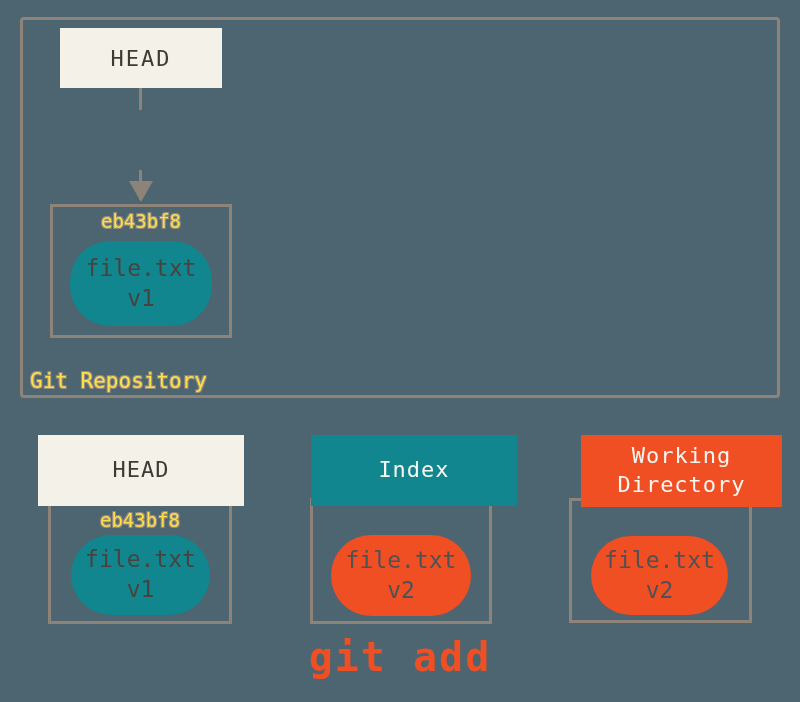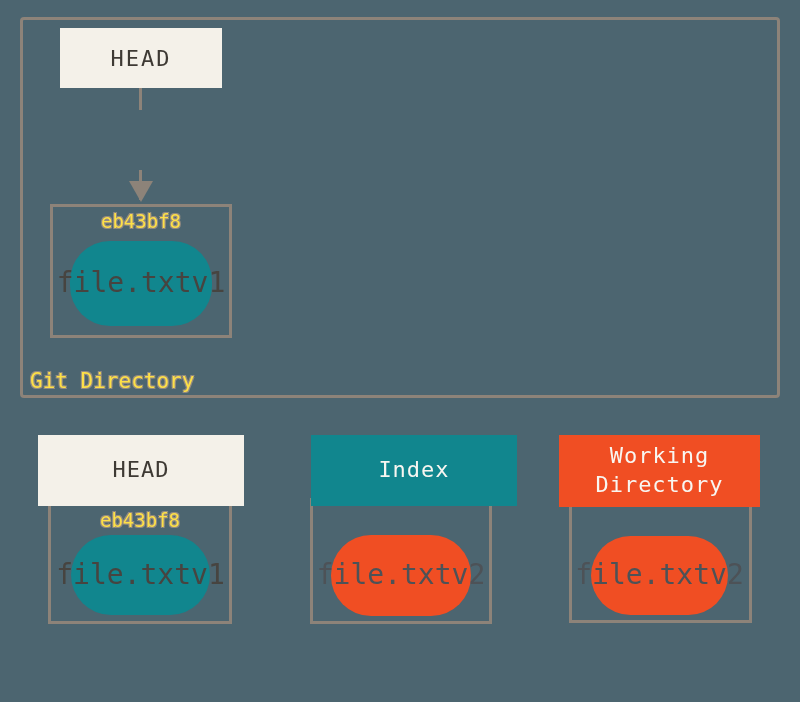--- a/index.html
+++ b/index.html
@@ -42,36 +42,36 @@
                 color: var(--dark); font-size: 22px; letter-spacing: 2px; }
   .line1      { left: 139px; top: 88px;  width: 3px; height: 22px; background: var(--frame); }
   .master-box { left: 60px; top: 110px; width: 162px; height: 60px; background: var(--gold);
                 color: var(--white); font-size: 22px; letter-spacing: 2px; }
   .line2      { left: 139px; top: 170px; width: 3px; height: 30px; background: var(--frame); }
   .arrowhead  { left: 129px; top: 181px; width: 0; height: 0;
                 border-left: 12px solid transparent; border-right: 12px solid transparent;
                 border-top: 21px solid var(--frame); }
   .commit-rect { left: 50px; top: 204px; width: 182px; height: 134px; border: 3px solid var(--frame); }
   .hash-top    { left: 50px; top: 210px; width: 182px; font-size: 19px; text-align: center; }
-  .blob { border-radius: 40px; flex-direction: row; font-size: 28px; line-height: 1.3; }
+  .blob { border-radius: 40px; flex-direction: column; font-size: 23px; line-height: 1.3; }
   .blob-teal   { background: var(--teal);   color: var(--blob-dark); }
   .blob-orange { background: var(--orange); color: var(--blob-dark2); }
   .blob-top    { left: 70px; top: 241px; width: 142px; height: 85px; }
   .repo-label  { left: 30px; top: 369px; font-size: 21px; }
 
   
   .inner-box { border: 3px solid var(--frame); background: transparent; }
   .box1 { left: 48px;  top: 498px; width: 184px; height: 126px; }
   .box2 { left: 310px; top: 498px; width: 182px; height: 126px; }
   .box3 { left: 569px; top: 498px; width: 183px; height: 125px; }
 
   .col-header { font-size: 22px; letter-spacing: 1px; line-height: 1.3; }
   .header1 { left: 38px;  top: 435px; width: 206px; height: 71px; background: var(--cream);  color: var(--dark); }
   .header2 { left: 311px; top: 435px; width: 206px; height: 71px; background: var(--teal);   color: var(--white); }
-  .header3 { left: 559px; top: 435px; width: 201px; height: 72px; background: var(--orange); color: var(--white);
+  .header3 { left: 581px; top: 435px; width: 201px; height: 72px; background: var(--orange); color: var(--white);
              padding: 0 24px; }
 
   .hash1 { left: 48px; top: 509px; width: 184px; font-size: 19px; text-align: center; }
   .blob1 { left: 71px;  top: 535px; width: 139px; height: 80px; }
   .blob2 { left: 331px; top: 535px; width: 140px; height: 81px; }
   .blob3 { left: 591px; top: 536px; width: 137px; height: 79px; }
 
   .git-add {
     left: 0; top: 634px; width: 800px; text-align: center;
     color: var(--orange); font-size: 40px; font-weight: bold; letter-spacing: 2px;
@@ -95,21 +95,21 @@
   <div class="abs arrowhead"></div>
 
   <div class="abs commit-rect"></div>
   <div class="abs hash-top embossed">eb43bf8</div>
 
   <div class="abs flexc blob blob-teal blob-top">
     <span>file.txt</span>
     <span>v1</span>
   </div>
 
-  <div class="abs repo-label embossed">Git Directory</div>
+  <div class="abs repo-label embossed">Git Repository</div>
 
   <div class="abs inner-box box1"></div>
   <div class="abs flexc col-header header1">
     <span>HEAD</span>
   </div>
   <div class="abs hash1 embossed">eb43bf8</div>
   <div class="abs flexc blob blob-teal blob1">
     <span>file.txt</span>
     <span>v1</span>
   </div>
@@ -125,14 +125,15 @@
 
   <div class="abs inner-box box3"></div>
   <div class="abs flexc col-header header3">
     <span>Working Directory</span>
   </div>
   <div class="abs flexc blob blob-orange blob3">
     <span>file.txt</span>
     <span>v2</span>
   </div>
 
+  <div class="abs git-add">git add</div>
 
 </div>
 
 </body></html>

